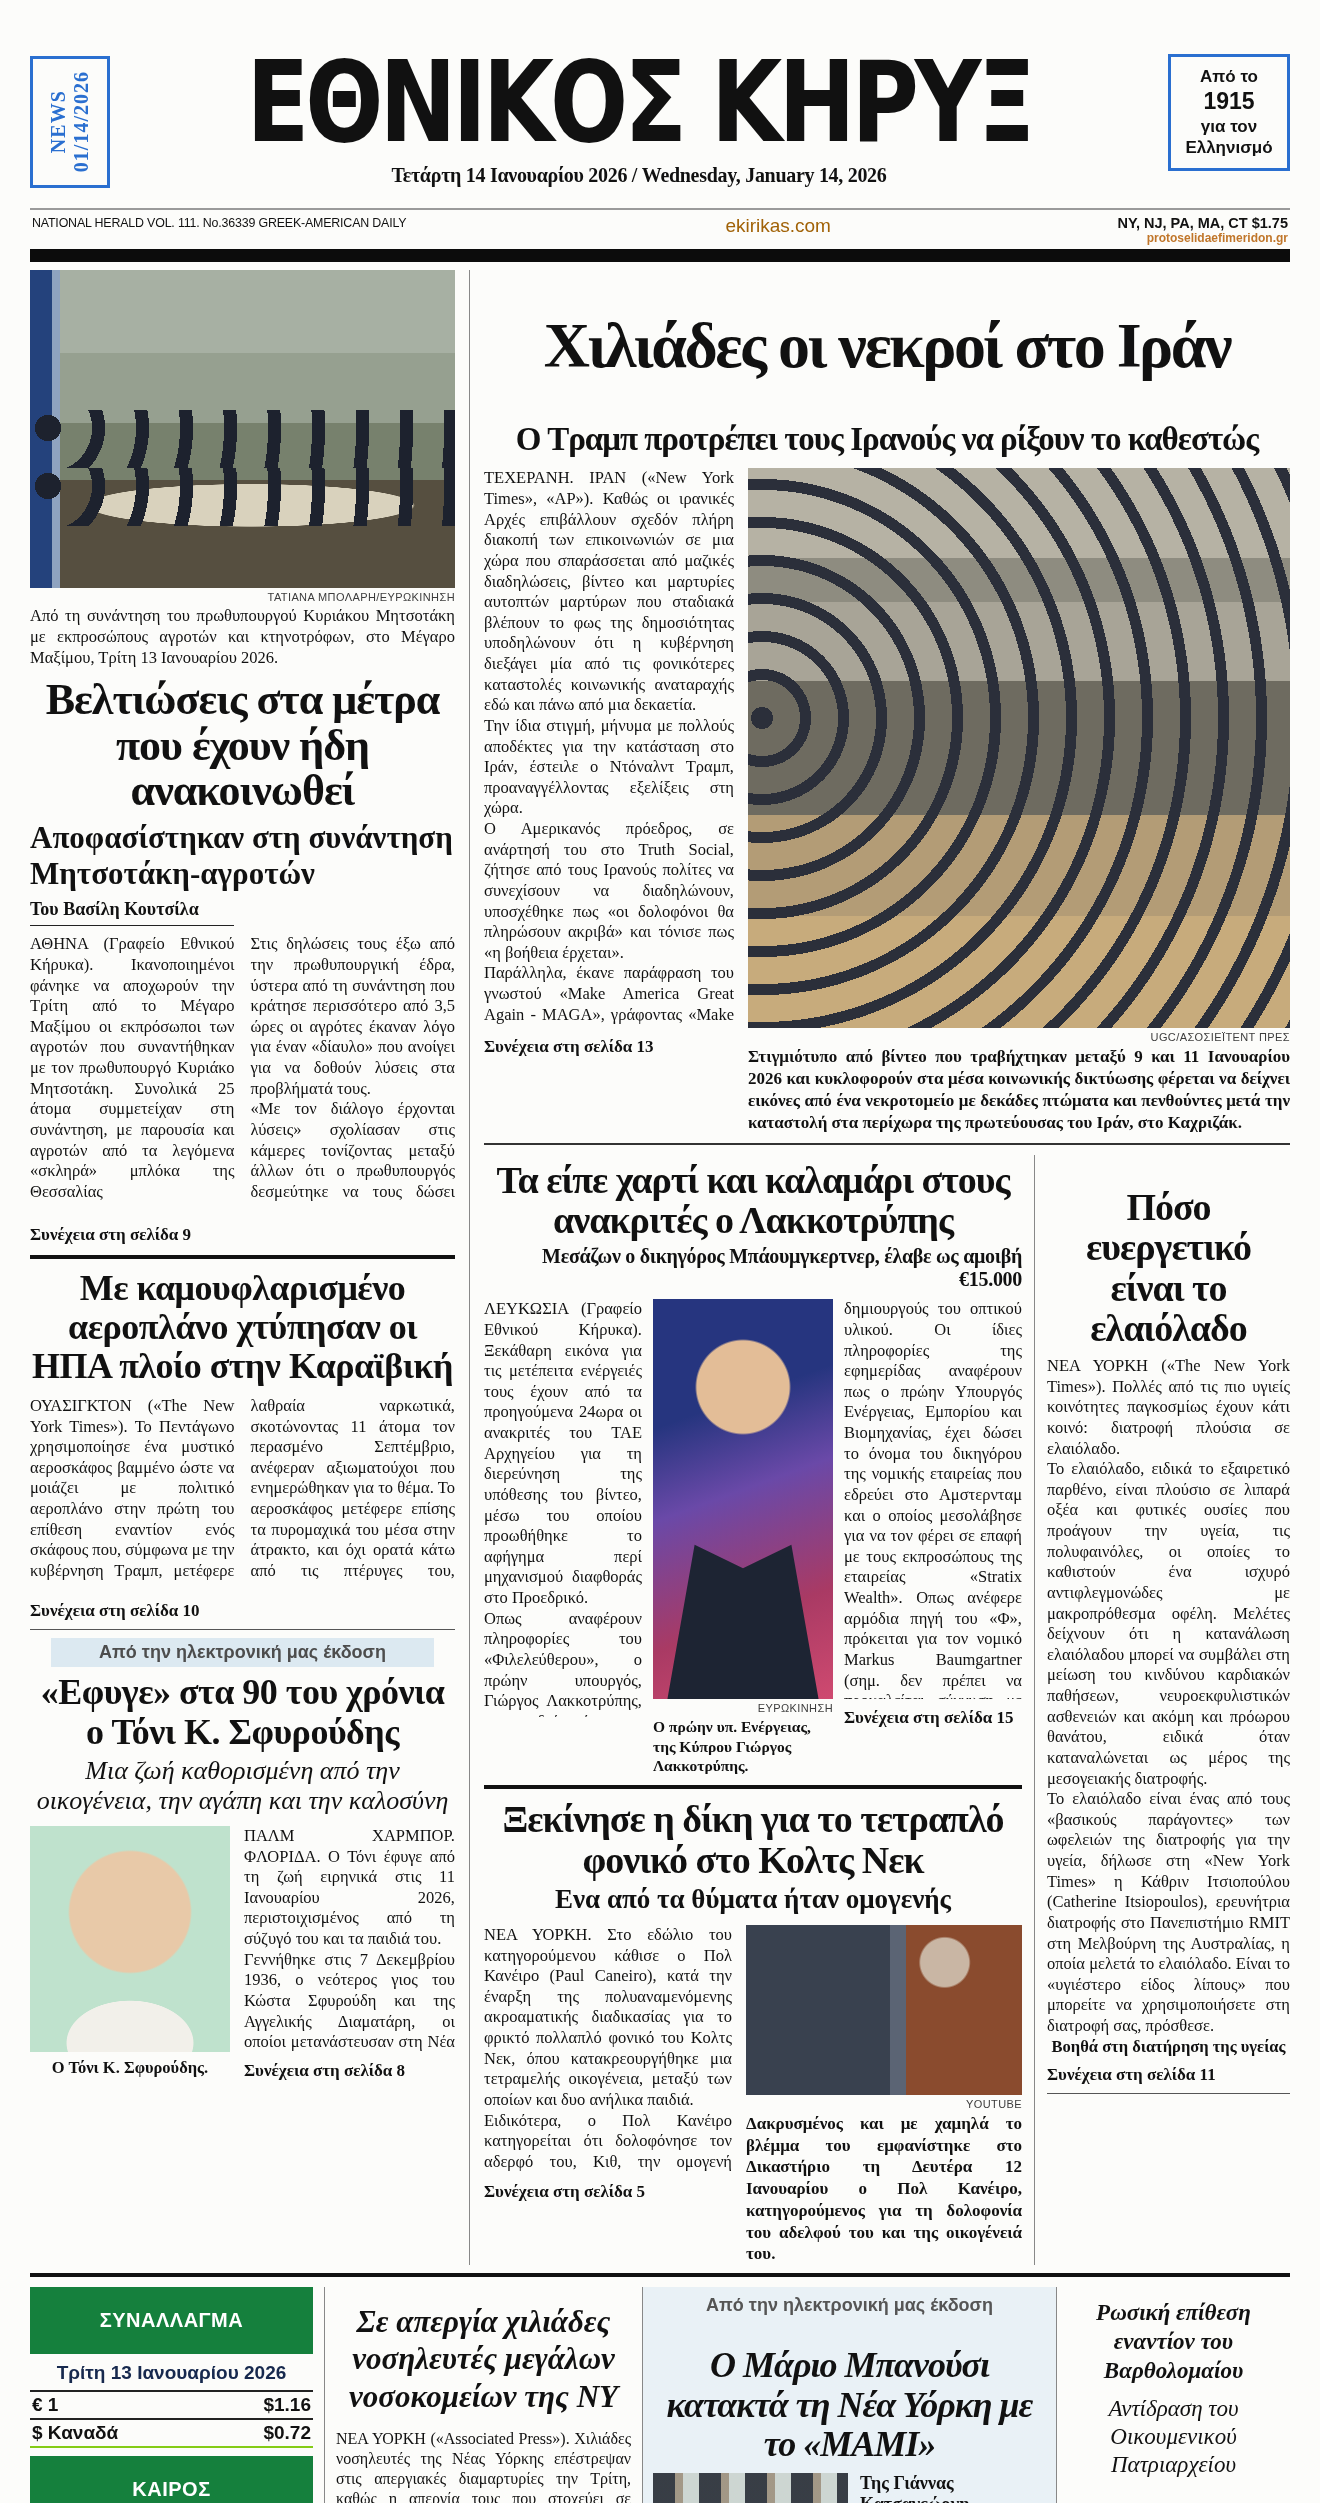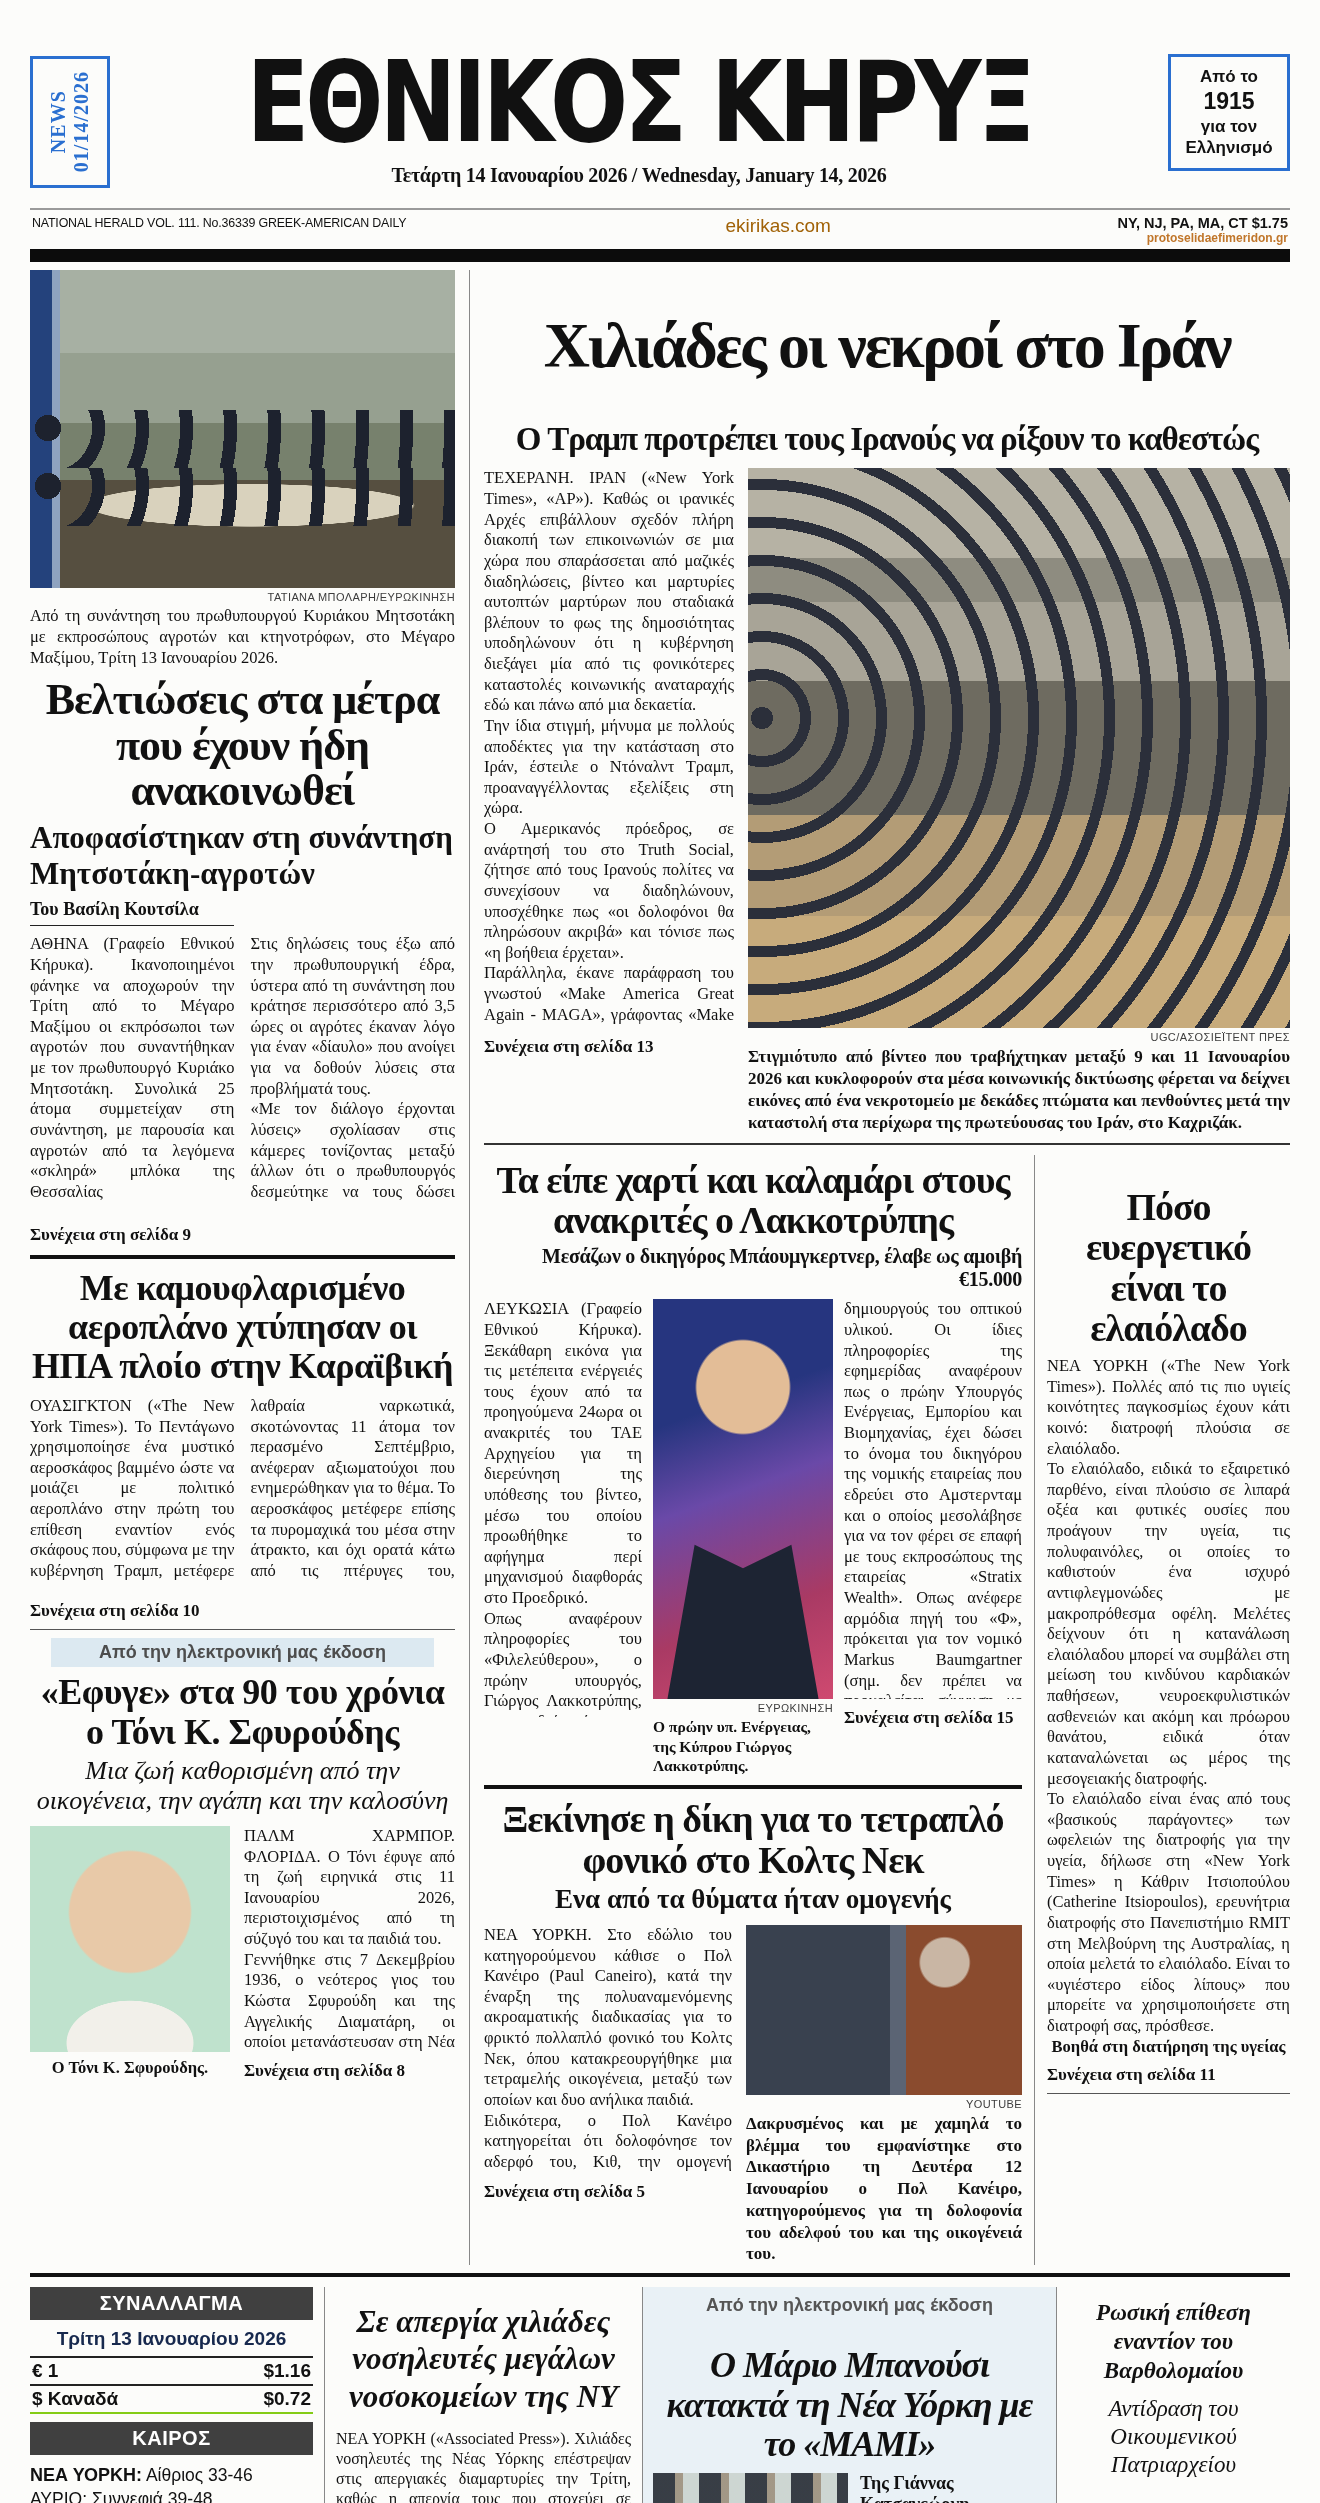--- a/index.html
+++ b/index.html
@@ -98,22 +98,22 @@
   .photo-colts { height:170px;
     background: radial-gradient(circle 26px at 72% 22%, #c9b6a4 0 24px, transparent 26px),
                 linear-gradient(90deg,#39414f 0 52%, #5b6474 52% 58%, #8a4b2e 58% 100%); }
   .h-olive { text-align:center; font-weight:bold; font-size:38px; line-height:1.06; letter-spacing:-1px; margin-bottom:8px; }
   .olive-bold { font-weight:bold; text-align:center; font-size:16.5px; line-height:1.25; }
 
   
   .bottom { display:grid; grid-template-columns:294px 318px 414px 1fr; border-top:4px solid #111; margin-top:8px; padding-top:10px; }
   .b-cell { border-left:1.2px solid #888; padding:0 11px; }
   .b-first { padding-right:11px; }
-  .panel-head { background:#404040; color:#fff; font-family:"Liberation Sans", sans-serif; font-weight:bold;
-                font-size:20px; text-align:center; padding:5px 0; letter-spacing:.5px; }
+  .panel-head { background:#15803d; color:#fff; font-family:"Liberation Sans", sans-serif; font-weight:bold;
+                font-size:20px; text-align:center; padding:22px 0; letter-spacing:.5px; }
   .panel-date { font-family:"Liberation Sans", sans-serif; font-weight:bold; font-size:19px; color:#17294e; text-align:center; margin:8px 0 6px; }
   .fx-table { font-family:"Liberation Sans", sans-serif; font-weight:bold; font-size:19px; }
   .fx-row { display:flex; justify-content:space-between; border-top:2px solid #222; padding:2px 2px; }
   .fx-row:last-child { border-bottom:2px solid #84cc16; }
   .weather { font-family:"Liberation Sans", sans-serif; font-size:17.5px; line-height:1.35; margin-top:8px; border-bottom:1.5px solid #555; padding-bottom:10px; }
   .weather b { font-size:18px; }
 
   .h-nurses { text-align:center; font-weight:bold; font-style:italic; font-size:31px; line-height:1.2; margin:16px 0 14px; }
   .banousi { background:#e9f1f6; padding:6px 10px 0; }
   .kicker2 { color:#555; font-family:"Liberation Sans", sans-serif; font-weight:bold; font-size:18px; text-align:center; margin:2px 0 2px; }

